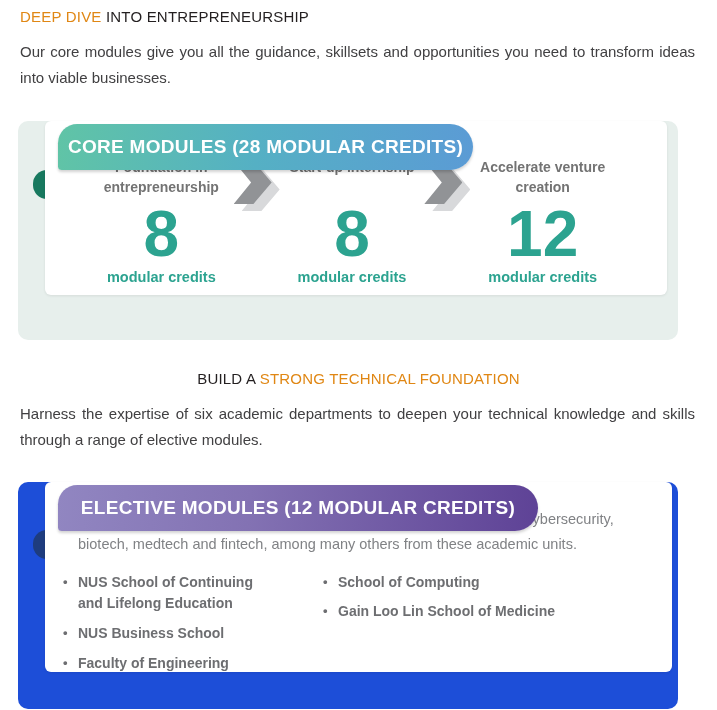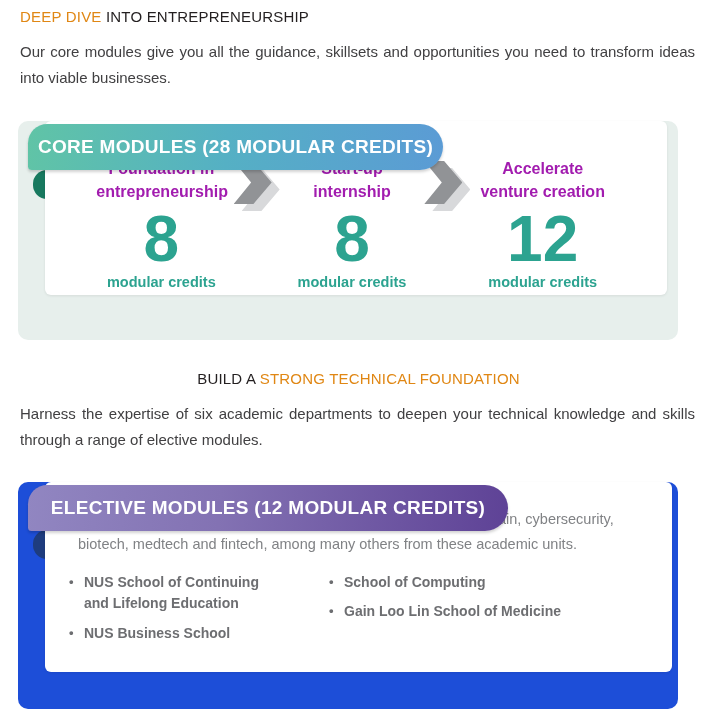--- a/index.html
+++ b/index.html
@@ -31,21 +31,21 @@
   }
   .card-inner {
     position: relative; z-index: 2;
     background: #ffffff;
     border-radius: 6px;
     box-shadow: 0 1px 3px rgba(0,0,0,0.08);
     overflow: hidden;
   }
   .banner {
     position: absolute; z-index: 3;
-    top: 3px; left: 10px; height: 46px;
+    top: 3px; left: 40px; height: 46px;
     border-radius: 20px 24px 24px 4px;
     color: #ffffff; font-weight: bold; font-size: 19px;
     letter-spacing: 0.3px;
     line-height: 46px; text-align: center;
     box-shadow: 0 2px 3px rgba(0,0,0,0.18);
     white-space: nowrap;
   }
   .fold {
     position: absolute; z-index: 1;
     left: 15px; width: 14px; height: 29px;
@@ -56,43 +56,43 @@
   .card.core { background: #e7efec; height: 219px; }
   .core .banner { width: 415px; background: linear-gradient(95deg, #60c4a6 0%, #55b0c4 48%, #5b9bd5 100%); }
   .core .fold { top: 49px; background: #18795f; }
   .core .card-inner { margin: 31px 11px 0 27px; height: 174px; }
   .modules-row {
     display: flex; justify-content: space-between; align-items: flex-start;
     padding: 36px 52px 0 44px;
   }
   .module { width: 150px; display: flex; flex-direction: column; align-items: center; text-align: center; }
   .module-title {
-    width: 130px; font-size: 16px; font-weight: bold;
-    color: #a21caf; line-height: 1.45; min-height: 41px;
+    width: 130px; font-size: 14px; font-weight: bold;
+    color: #737373; line-height: 1.45; min-height: 41px;
   }
   .module-credits { font-size: 64px; font-weight: bold; color: #2ca390; line-height: 1.0; margin-top: 4px; }
   .module-label { font-size: 14.5px; font-weight: bold; color: #2ca390; margin-top: 3px; }
   .chevron { position: relative; width: 46px; height: 50px; margin-top: 4px; flex-shrink: 0; }
   .chev {
     position: absolute; width: 38px; height: 43px;
     clip-path: polygon(0 0, 52% 0, 100% 50%, 52% 100%, 0 100%, 46% 50%);
   }
   .chev.back { left: 8px; top: 7px; background: #d8d9db; }
   .chev.front { left: 0; top: 0; background: #919396; }
 
   
   .card.elective { background: #1d4ed8; height: 227px; }
   .elective .banner { width: 480px; background: linear-gradient(95deg, #9186c1 0%, #8372b3 40%, #5e4296 100%); }
   .elective .fold { top: 48px; background: #1e3c7e; }
   .elective .card-inner { margin: 30px 6px 0 27px; height: 190px; }
   .elective-intro {
     padding: 25px 28px 0 33px;
     font-size: 14.5px; color: #808285; line-height: 1.75;
   }
-  .units { display: flex; padding: 14px 20px 0 22px; }
+  .units { display: flex; padding: 14px 20px 0 16px; }
   .units ul { list-style: none; }
   .units ul.left { width: 215px; margin-right: 45px; }
   .units ul.right { flex: 1; }
   .units li {
     position: relative; padding-left: 17px; margin-bottom: 8px;
     font-size: 14px; font-weight: bold; color: #6d6e71; line-height: 1.55;
   }
   .units li::before {
     content: "\2022"; position: absolute; left: 2px; top: 0;
     color: #6d6e71; font-size: 13px;
@@ -149,20 +149,21 @@
 
 <div class="card elective">
   <div class="fold"></div>
   <div class="banner">ELECTIVE MODULES (12 MODULAR CREDITS)</div>
   <div class="card-inner">
     <p class="elective-intro">Gain exposure in hot topics such as industry 4.0, digital supply chain, cybersecurity, biotech, medtech and fintech, among many others from these academic units.</p>
     <div class="units">
       <ul class="left">
           <li><span>NUS School of Continuing and Lifelong Education</span></li>
           <li><span>NUS Business School</span></li>
+          <li><span>Faculty of Engineering</span></li>
         </ul>
       <ul class="right">
           <li><span>School of Computing</span></li>
           <li><span>Gain Loo Lin School of Medicine</span></li>
         </ul>
     </div>
   </div>
 </div>
 
 </body></html>

